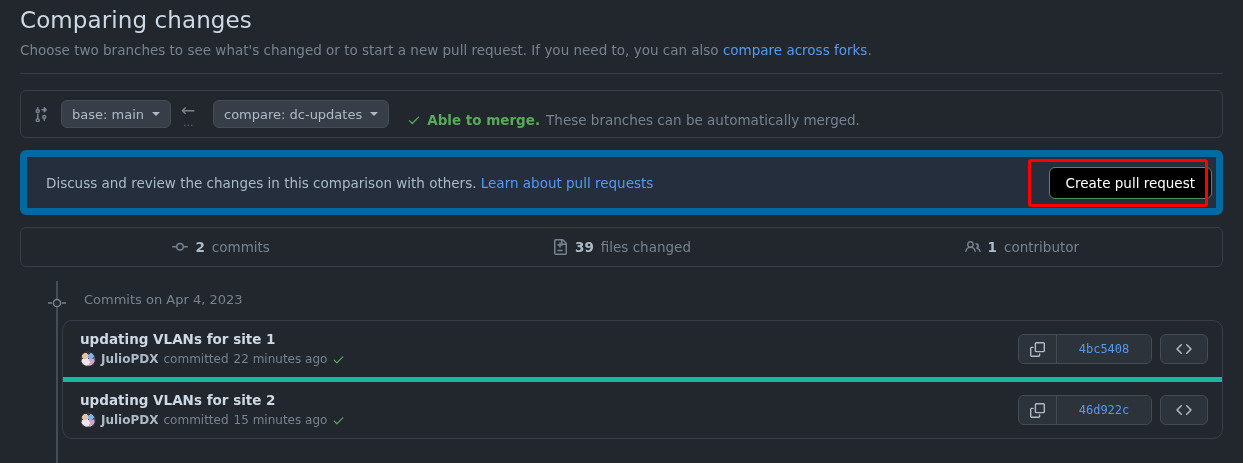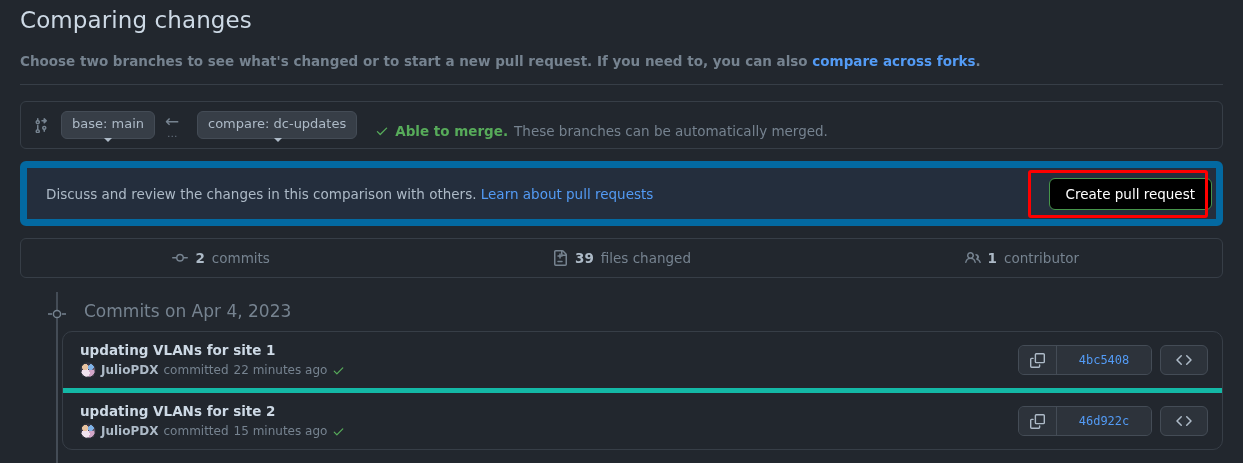--- a/index.html
+++ b/index.html
@@ -28,23 +28,22 @@
     font-size: 23px;
     font-weight: normal;
     color: #cdd9e5;
     margin: 0;
     padding: 7px 0 0 0;
     letter-spacing: .1px;
   }
   .subtitle {
     font-size: 13.5px;
     color: #768390;
-    margin: 18px 0 0 0;
+    margin: 7px 0 0 0;
     line-height: 1.5;
-    font-weight: bold;
   }
   .subtitle a, a.lnk {
     color: #539bf5;
     text-decoration: none;
   }
   .header-rule {
     border: 0;
     border-top: 1px solid #373e47;
     margin: 13px 0 0 0;
   }
@@ -80,21 +79,20 @@
     gap: 7px;
     background: #373e47;
     border: 1px solid #444c56;
     border-radius: 6px;
     padding: 4px 10px;
     height: 28px;
     box-sizing: border-box;
     font-size: 13px;
     color: #adbac7;
     cursor: pointer;
-    flex-direction: column;
   }
   .caret {
     width: 0; height: 0;
     border-left: 4px solid transparent;
     border-right: 4px solid transparent;
     border-top: 4px solid #adbac7;
     display: inline-block;
     margin-left: 1px;
   }
   .arrow-wrap {
@@ -228,21 +226,21 @@
   }
   .rail-node {
     position: absolute;
     left: 28px;
     top: 11px;
     width: 18px;
     height: 14px;
     color: #768390;
   }
   .timeline-head {
-    font-size: 17px;
+    font-size: 13px;
     color: #768390;
     height: 30px;
     line-height: 30px;
     padding-left: 22px;
   }
   .commit-list {
     margin-top: 5px;
     border: 1px solid #373e47;
     border-radius: 10px;
     overflow: hidden;

